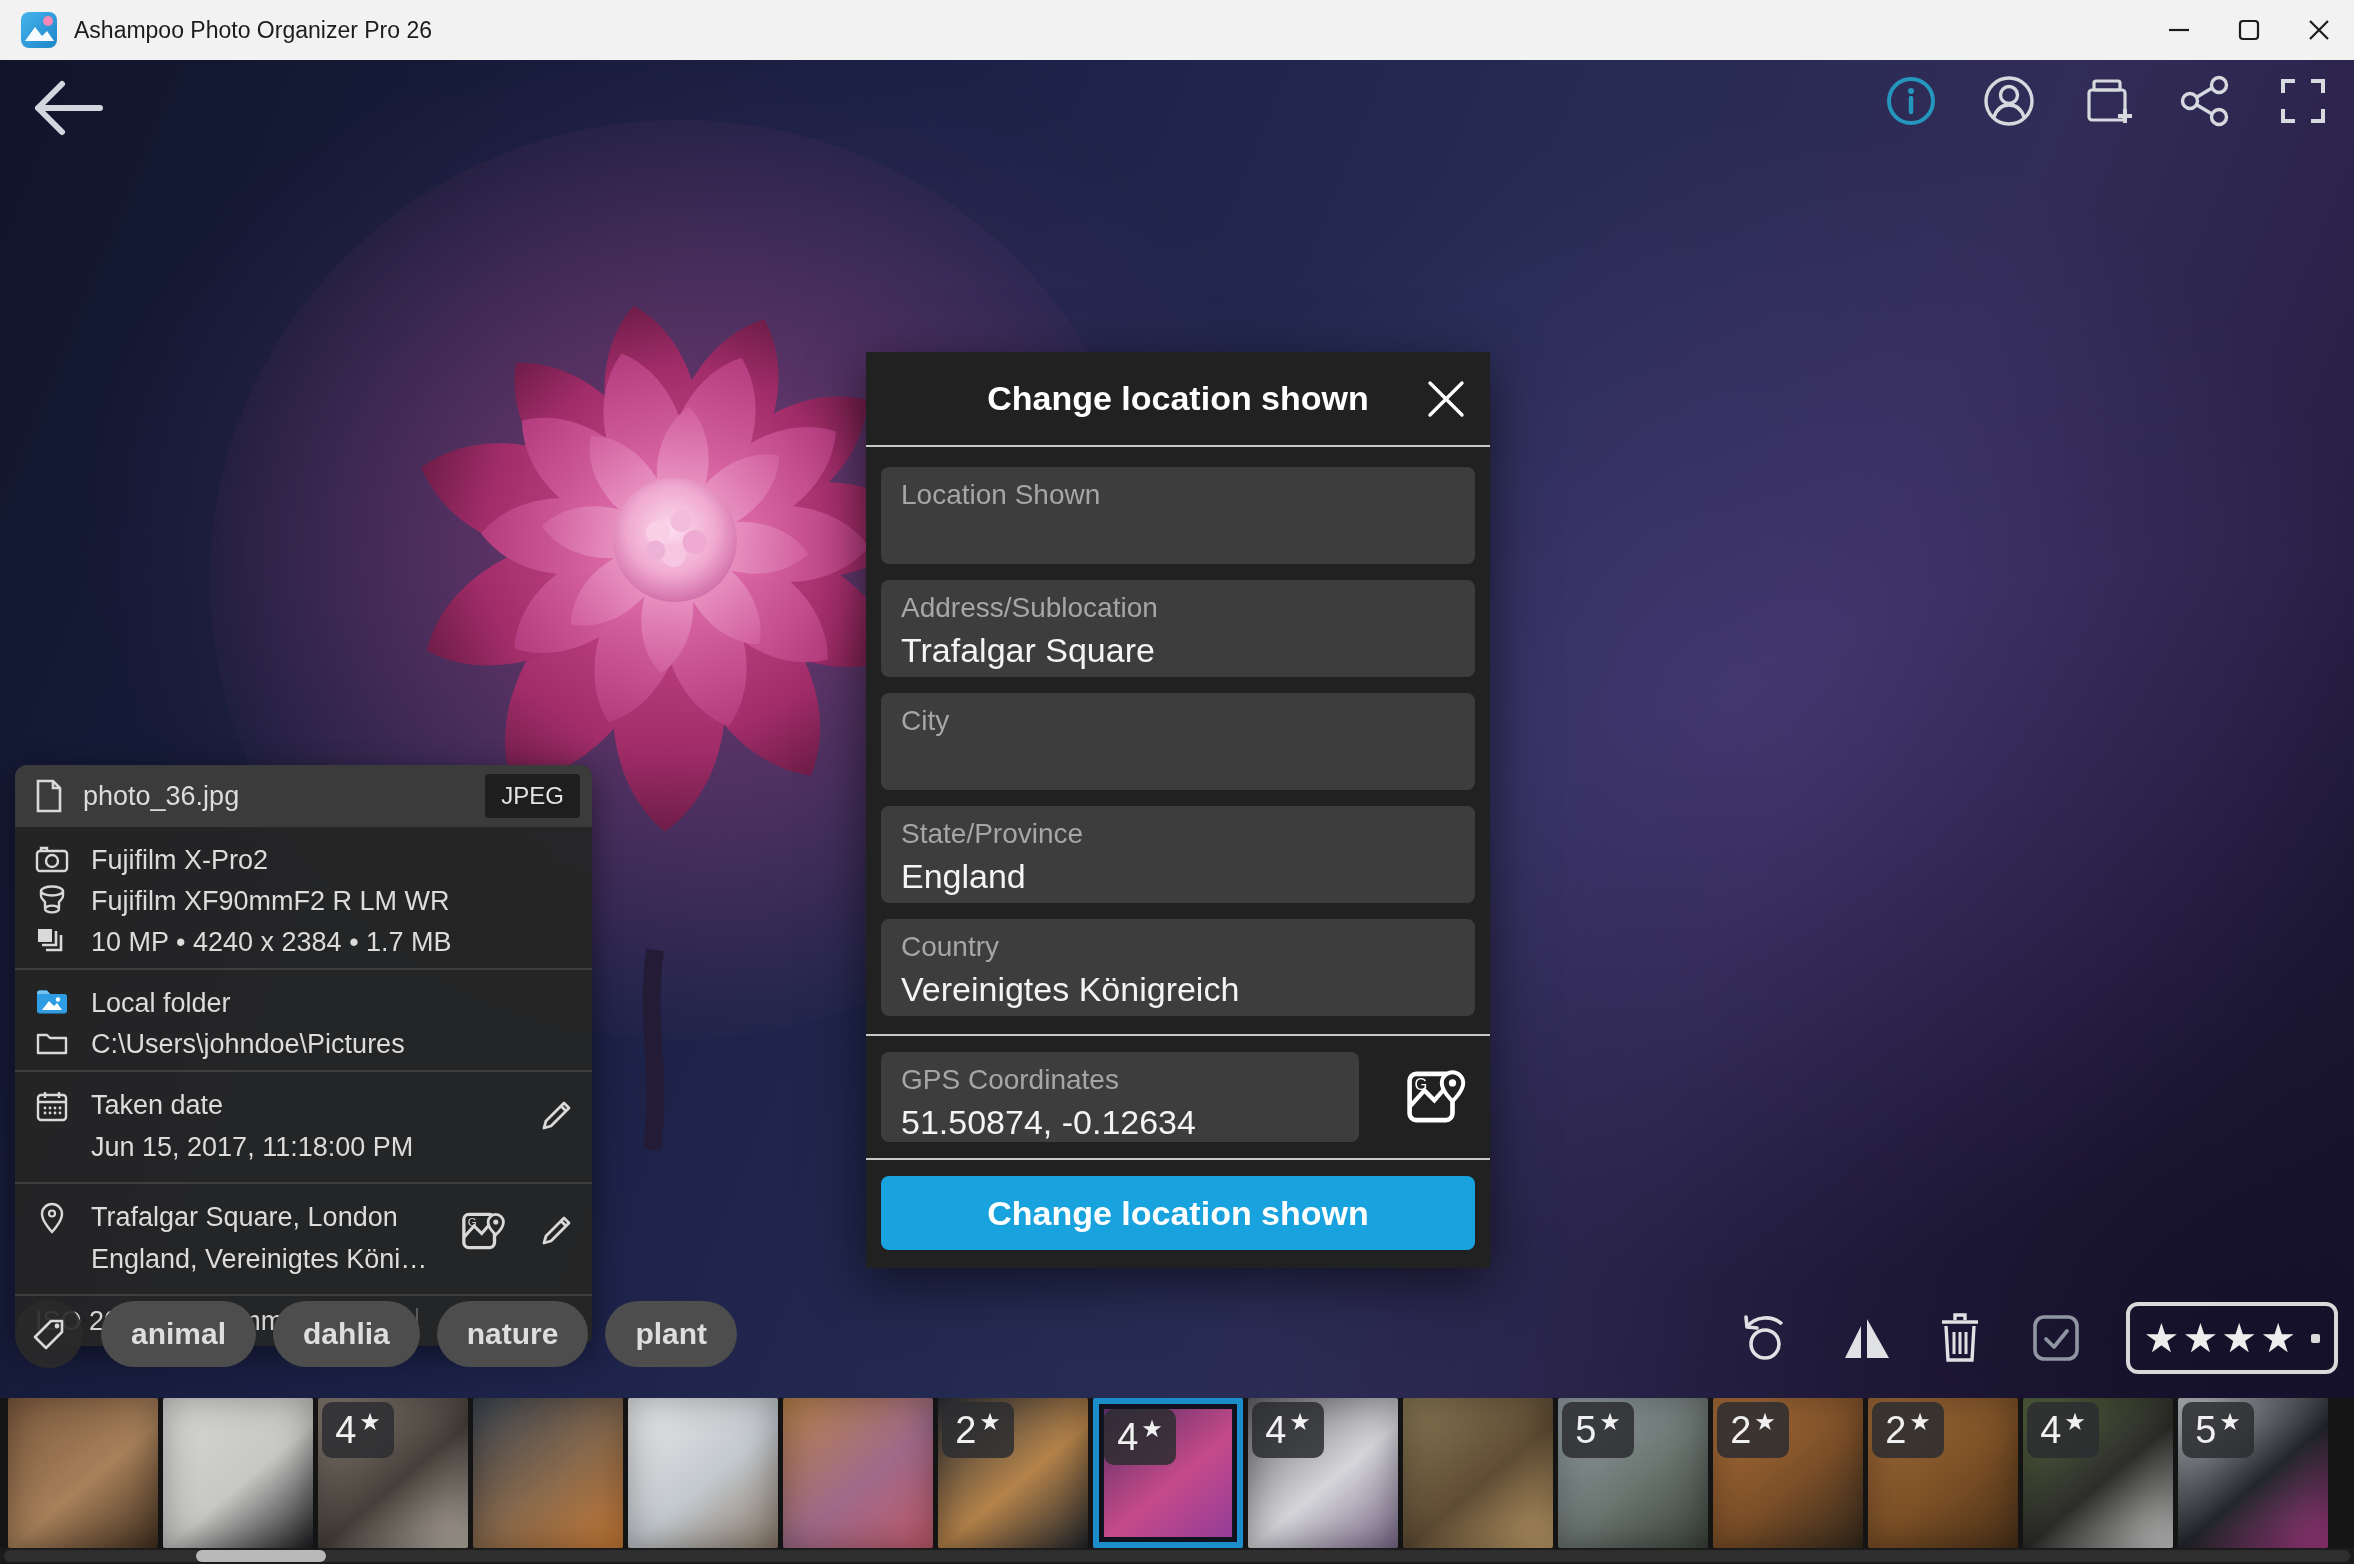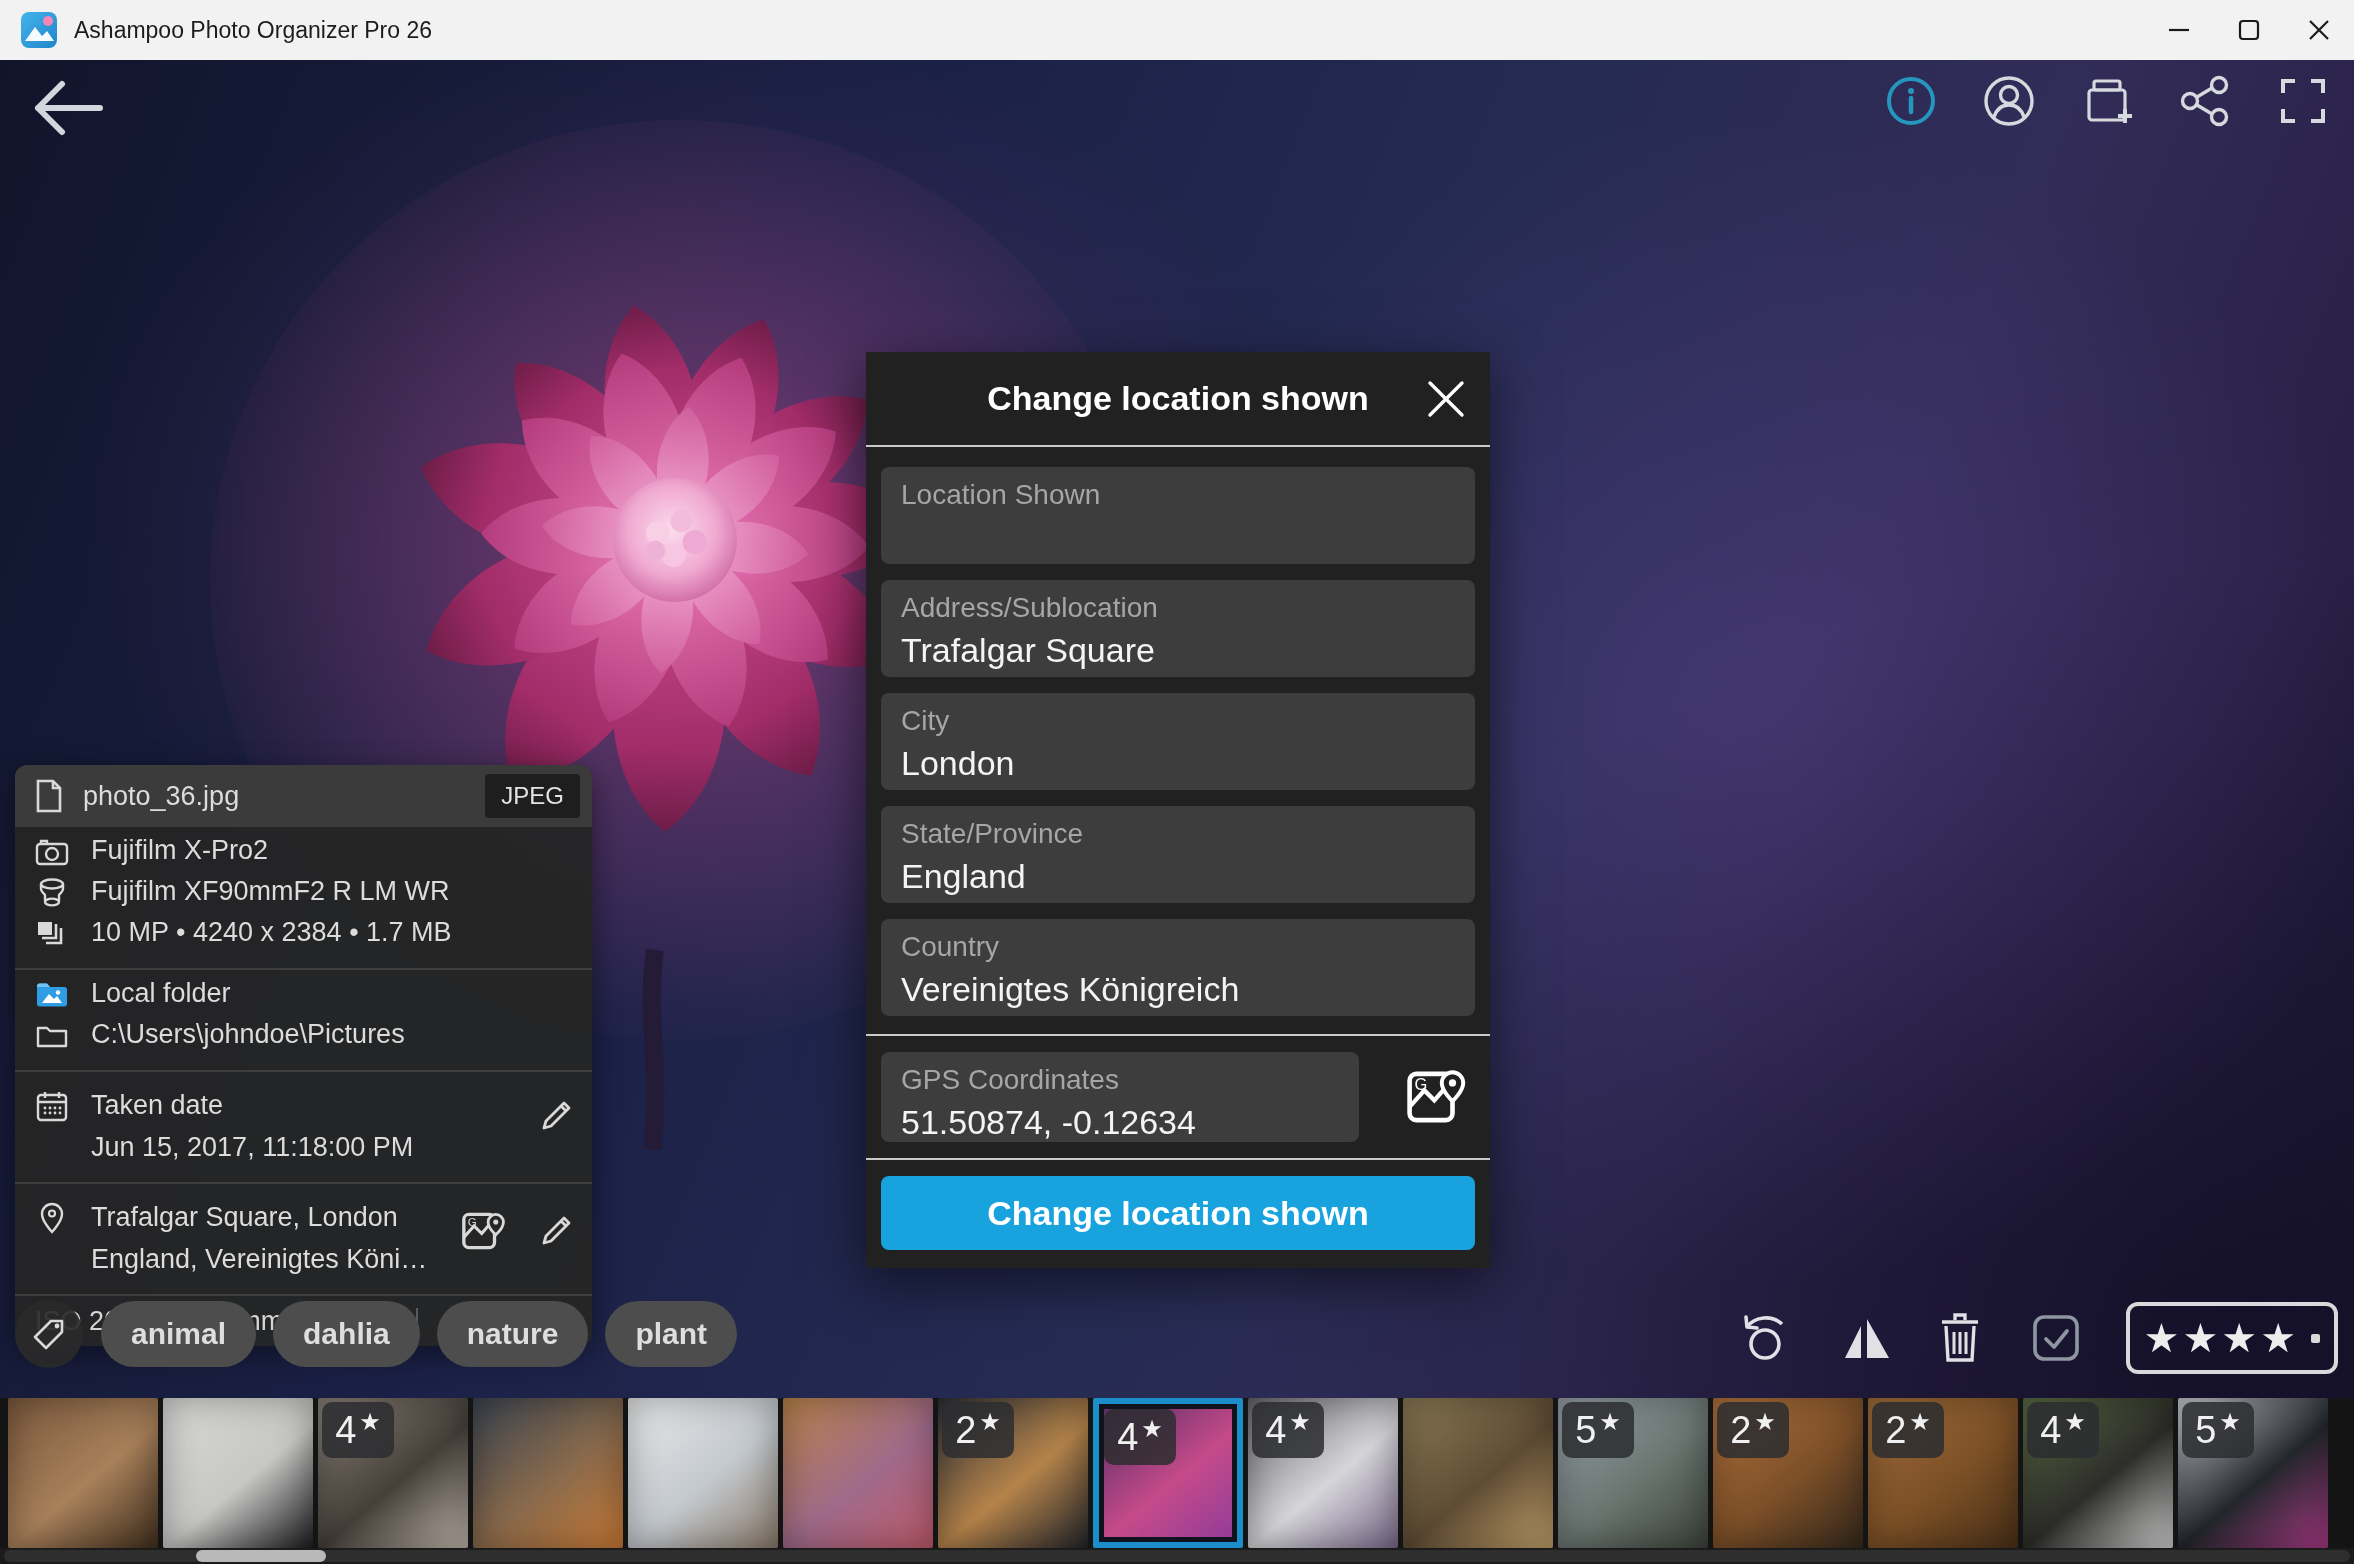--- a/index.html
+++ b/index.html
@@ -33,21 +33,21 @@
           display:flex;align-items:center;justify-content:center;}
 
   
   .info-panel{position:absolute;left:15px;top:705px;width:577px;border-radius:12px;
               background:rgba(37,37,37,.97);color:#dcdcdc;font-size:27px;
               box-shadow:0 8px 30px rgba(0,0,0,.45);}
   .panel-header{height:62px;background:#3b3b3b;border-radius:12px 12px 0 0;
                 display:flex;align-items:center;padding:0 12px 0 20px;gap:20px;}
   .format-badge{margin-left:auto;background:#1e1e1e;border-radius:4px;padding:8px 16px;
                 font-size:24px;color:#e3e3e3;}
-  .prow{display:flex;align-items:flex-start;height:41px;padding:0 16px 0 20px;gap:22px;}
+  .prow{display:flex;align-items:flex-end;height:41px;padding:0 16px 0 20px;gap:22px;}
   .prow .ptext{white-space:nowrap;overflow:hidden;text-overflow:ellipsis;}
   .pgroup{padding:8px 0 10px 0;}
   .pdiv{height:2px;background:#3e3e3e;}
   .pblock{display:flex;align-items:flex-start;padding:12px 16px 14px 20px;gap:22px;}
   .pblock .icon-col{padding-top:5px;}
   .pblock .lines{flex:1;min-width:0;}
   .pblock .lines div{line-height:42px;white-space:nowrap;overflow:hidden;text-overflow:ellipsis;}
   .pblock .side{display:flex;align-items:center;gap:30px;padding-top:12px;}
   .icon-btn{background:transparent;border:0;padding:0;cursor:pointer;display:flex;
             align-items:center;justify-content:center;}
@@ -528,21 +528,20 @@
       <div class="modal-body" id="modal-fields">
           <div class="field">
             <div class="flabel">Location Shown</div>
           </div>
           <div class="field">
             <div class="flabel">Address/Sublocation</div>
             <div class="fvalue">Trafalgar Square</div>
           </div>
           <div class="field">
             <div class="flabel">City</div>
-            <div class="fvalue">London</div>
           </div>
           <div class="field">
             <div class="flabel">State/Province</div>
             <div class="fvalue">England</div>
           </div>
           <div class="field">
             <div class="flabel">Country</div>
             <div class="fvalue">Vereinigtes Königreich</div>
           </div>
         </div>

